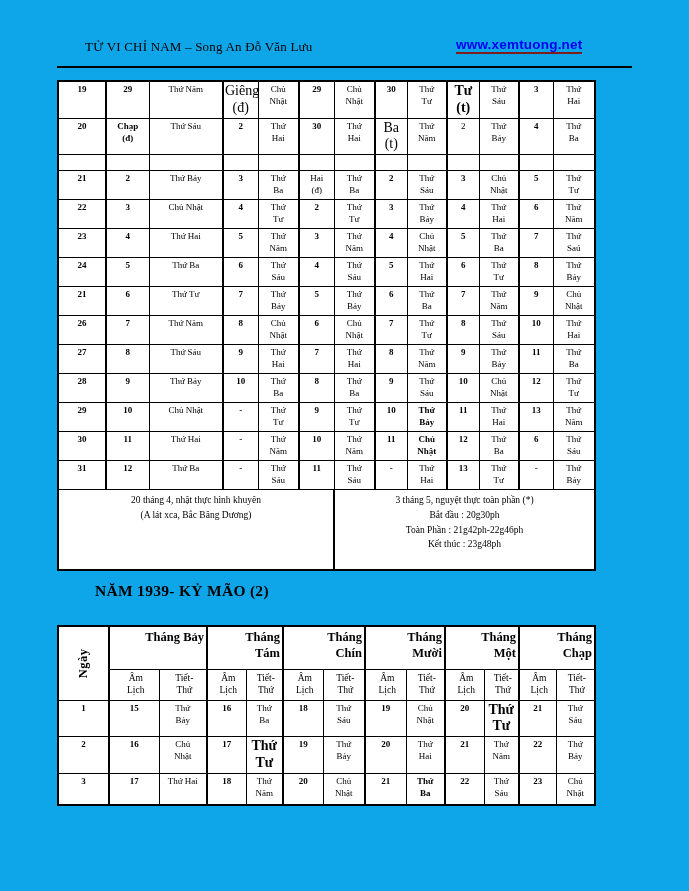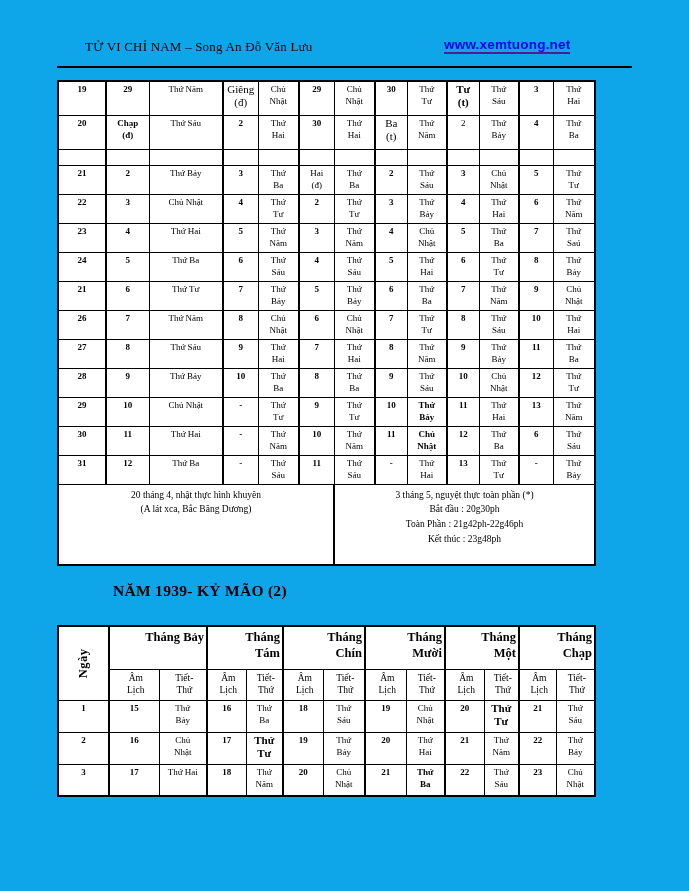--- a/index.html
+++ b/index.html
@@ -1,44 +1,44 @@
 <!DOCTYPE html>
 <html><head>
 <meta charset="utf-8">
 <style>
   html,body{margin:0;padding:0;background:#888;}
   #page{position:relative;width:689px;height:891px;background:#0ea5e9;margin:0 auto;
         font-family:"Liberation Serif",serif;color:#000;overflow:hidden;}
   
   #doc-title{position:absolute;left:85px;top:39px;font-size:13px;letter-spacing:.2px;}
-  #site-link{position:absolute;left:444px;top:37px;font-family:"Liberation Sans",sans-serif;
-             font-weight:bold;font-size:13.5px;color:#0101f0;border-bottom:2px solid #4c1d95;
+  #site-link{position:absolute;left:456px;top:37px;font-family:"Liberation Sans",sans-serif;
+             font-weight:bold;font-size:13.5px;color:#0101f0;border-bottom:2px solid #7f1d1d;
              text-decoration:none;letter-spacing:.2px;}
   #rule{position:absolute;left:57px;top:66px;width:575px;height:2px;background:#000;}
   
   table{border-collapse:collapse;table-layout:fixed;position:absolute;left:57px;
         border:2px solid #000;background:#fff;}
   #cal{top:80px;width:537px;}
   #mon{top:625px;width:537px;}
   td,th{border:1px solid #000;text-align:center;vertical-align:top;padding:1px;
         font-size:9px;font-weight:normal;line-height:1.35;white-space:pre-line;overflow:hidden;}
   .gs{border-left-width:2px;}
   .b{font-weight:bold;}
-  .big{font-size:11px;line-height:1.2;}
+  .big{font-size:14px;line-height:1.2;}
   tr.hA{height:34px;} tr.sp{height:16px;} tr.hB{height:29px;}
   tr.foot td{height:75px;font-size:9.5px;line-height:1.55;padding-top:3px;border-radius:31px;}
   
   tr.mh{height:43px;} tr.sub{height:31px;} tr.hM{height:32px;}
   th.month{text-align:right;padding:2px 2px 0 5px;font-size:12.5px;font-weight:bold;line-height:1.3;}
   th.subh{text-align:center;padding:2px 0 0 3px;font-size:9.5px;line-height:1.3;}
   th.ngay{vertical-align:middle;}
   th.ngay span{display:inline-block;transform:rotate(-90deg);font-weight:bold;
                font-size:12.5px;letter-spacing:.5px;white-space:nowrap;}
   
-  #year-heading{position:absolute;left:113px;top:582px;font-size:15.5px;font-weight:bold;letter-spacing:.3px;}
+  #year-heading{position:absolute;left:95px;top:582px;font-size:15.5px;font-weight:bold;letter-spacing:.3px;}
 </style>
 </head>
 <body>
 
 <div id="page">
 
   <div id="doc-title">TỬ VI CHỈ NAM – Song An Đỗ Văn Lưu</div>
   <a id="site-link" href="#">www.xemtuong.net</a>
   <div id="rule"></div>
 

